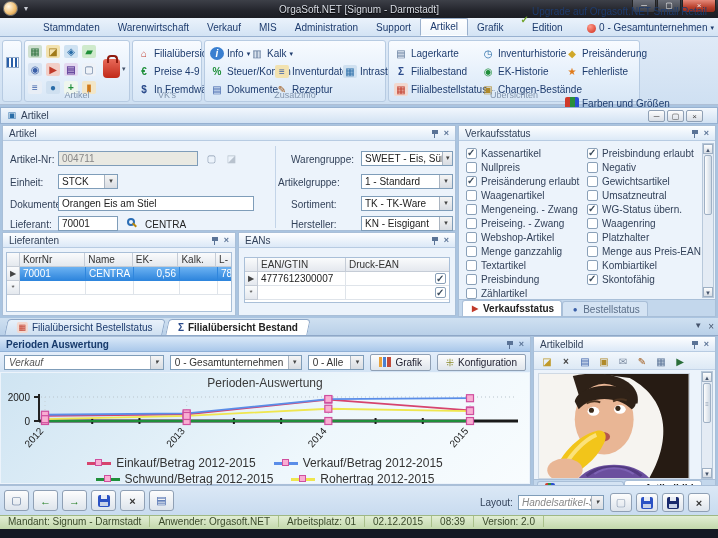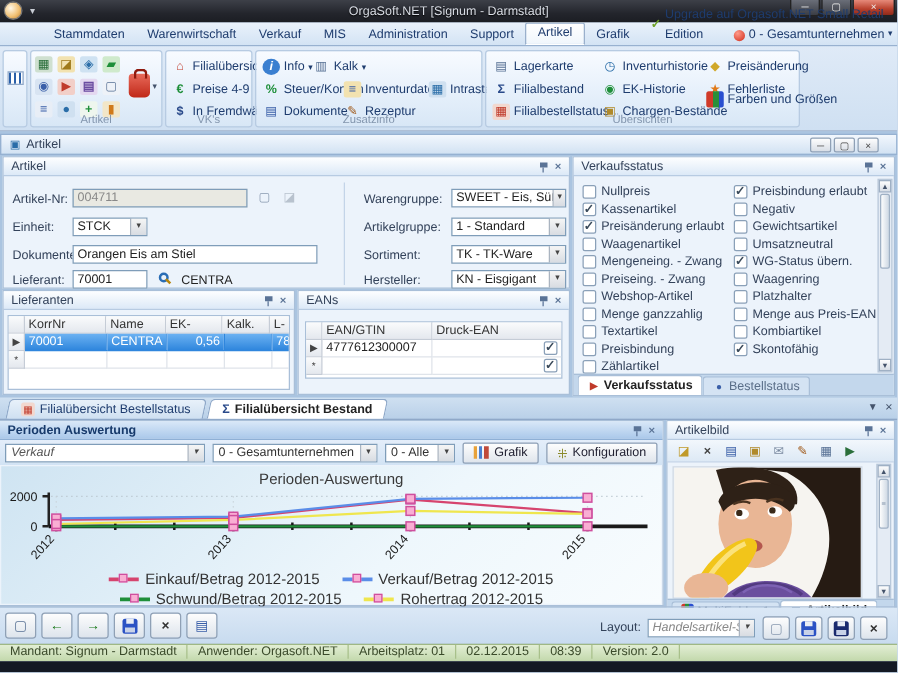--- a/index.html
+++ b/index.html
@@ -254,21 +254,21 @@
           <span>Chargen-Bestände</span>
         </span>
       <span class="ritem" style="left:176px;top:5px;">
           <span class="gi" style="color:#d0a82a;">◆</span>
           <span>Preisänderung</span>
         </span>
       <span class="ritem" style="left:176px;top:23px;">
           <span class="gi" style="color:#e07a1a;">★</span>
           <span>Fehlerliste</span>
         </span>
-      <span class="ritem" style="left:176px;top:31px;">
+      <span class="ritem" style="left:176px;top:55px;">
           <span class="gi" style="background:linear-gradient(90deg,#d03a2a 0 5px,#2a8f3a 5px 10px,#2a4fd0 10px 14px);"></span>
           <span>Farben und Größen</span>
         </span>
       <span class="rglabel">Übersichten</span>
     </div>
   </div>
 
   <div class="abs mdititle">
     <span class="gi" style="color:#2a6da8;font-size:9px;">▣</span>
     <span style="margin-left:2px;">Artikel</span>
@@ -300,21 +300,21 @@
     <span class="flabel" style="left:7px;top:93px;">Lieferant:</span>
     <input class="fin" style="left: 55px; top: 90px; width: 60px;" value="70001">
     <span class="mag" style="left:124px;top:92px;"></span>
     <span class="flabel" style="left:142px;top:93px;color:#222;">CENTRA</span>
     <div class="vr" style="left:272px;top:20px;height:82px;"></div>
     <span class="flabel" style="left:288px;top:28px;">Warengruppe:</span>
     <div class="dd" style="left:358px;top:25px;width:92px;">
         <span style="overflow:hidden;white-space:nowrap;">SWEET - Eis, Süßwaren</span>
         <span class="ddb">▾</span>
       </div>
-    <span class="flabel" style="left:288px;top:51px;">Artikelgruppe:</span>
+    <span class="flabel" style="left:275px;top:51px;">Artikelgruppe:</span>
     <div class="dd" style="left:358px;top:48px;width:92px;">
         <span style="overflow:hidden;white-space:nowrap;">1 - Standard</span>
         <span class="ddb">▾</span>
       </div>
     <span class="flabel" style="left:288px;top:73px;">Sortiment:</span>
     <div class="dd" style="left:358px;top:70px;width:92px;">
         <span style="overflow:hidden;white-space:nowrap;">TK - TK-Ware</span>
         <span class="ddb">▾</span>
       </div>
     <span class="flabel" style="left:288px;top:93px;">Hersteller:</span>
@@ -391,26 +391,26 @@
 
   <div class="panel" style="left:458px;top:125px;width:258px;height:192px;">
     <div class="phdr">
       <span>Verkaufsstatus</span>
         <span class="sp"></span>
       <span class="pin"></span>
       <span class="xg">×</span>
     </div>
     <div class="abs" style="left:7px;top:20px;width:118px;">
       <div class="cbrow">
-          <span class="cb" data-checked="false"></span>
-          <span>Nullpreis</span>
-        </div>
-      <div class="cbrow">
           <span class="cb" data-checked="true"></span>
           <span>Kassenartikel</span>
+        </div>
+      <div class="cbrow">
+          <span class="cb" data-checked="false"></span>
+          <span>Nullpreis</span>
         </div>
       <div class="cbrow">
           <span class="cb" data-checked="true"></span>
           <span>Preisänderung erlaubt</span>
         </div>
       <div class="cbrow">
           <span class="cb" data-checked="false"></span>
           <span>Waagenartikel</span>
         </div>
       <div class="cbrow">

